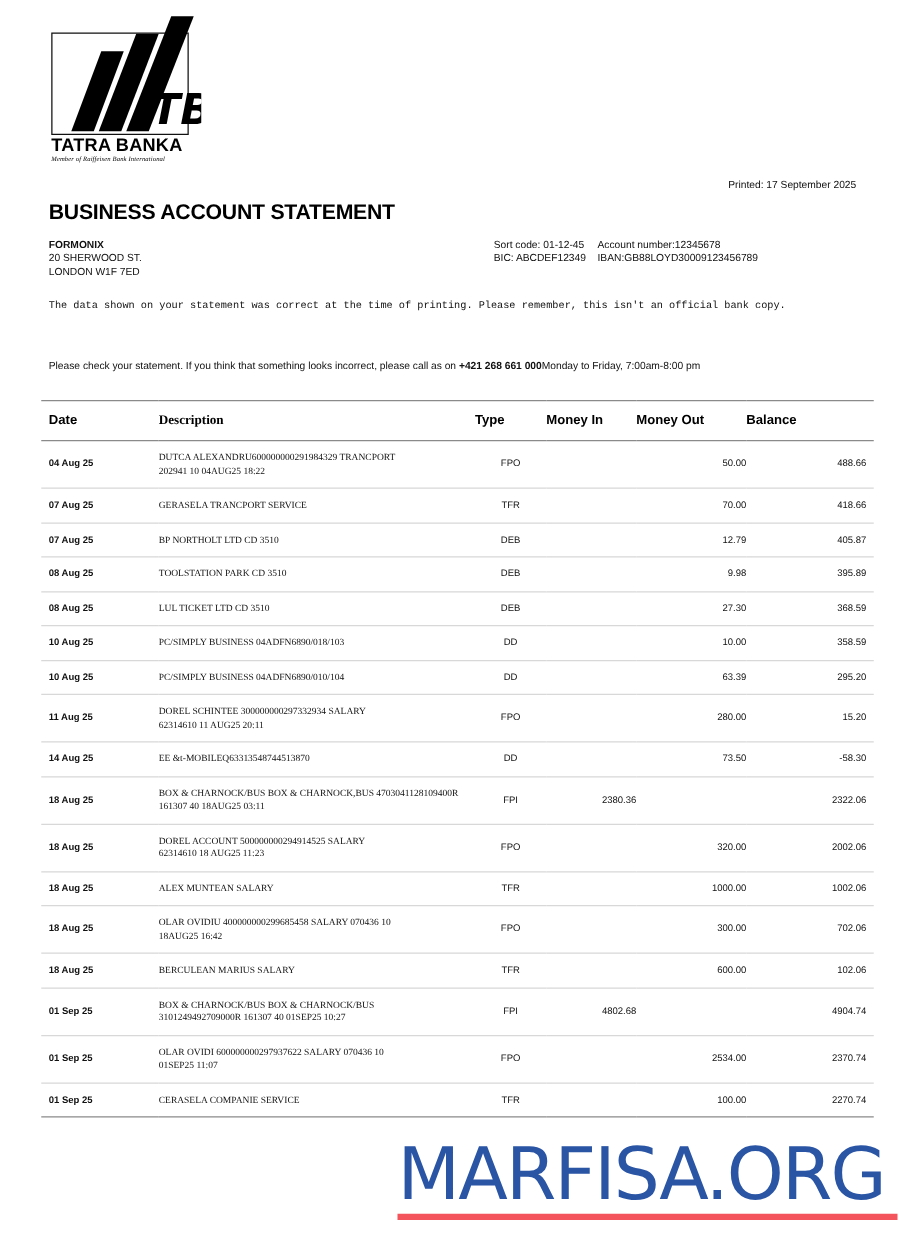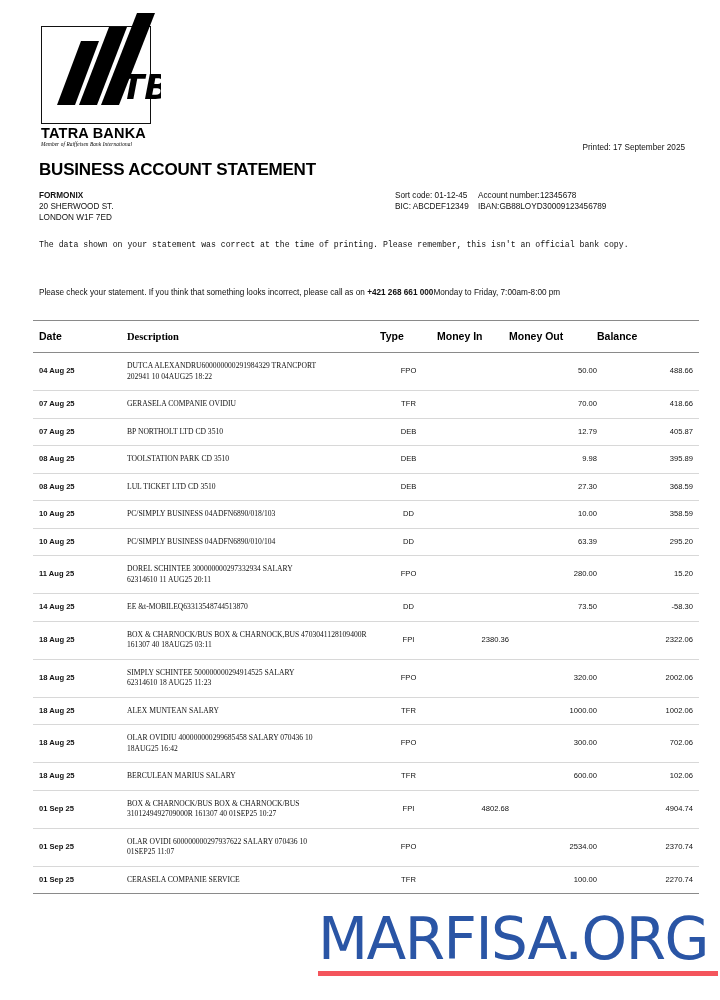--- a/index.html
+++ b/index.html
@@ -27,21 +27,21 @@
   
   .logo-block {
     position: absolute;
     left: 41px;
     top: 26px;
     width: 112px;
   }
   .logo-mark {
     position: relative;
     width: 110px;
-    height: 98px;
+    height: 82px;
     border: 1.5px solid #111;
     box-sizing: border-box;
   }
   .logo-mark svg { position: absolute; left: -5px; top: -22px; }
   .logo-name {
     font-family: "Liberation Sans", sans-serif;
     font-weight: bold;
     font-size: 14.5px;
     letter-spacing: 0.2px;
     line-height: 15px;
@@ -241,21 +241,21 @@
         <tr>
           <td class="c-date">04 Aug 25</td>
           <td class="c-desc"><span>DUTCA ALEXANDRU600000000291984329 TRANCPORT</span><span class="l2">202941 10 04AUG25 18:22</span></td>
           <td class="c-type">FPO</td>
           <td class="c-in"></td>
           <td class="c-out">50.00</td>
           <td class="c-bal">488.66</td>
         </tr>
         <tr>
           <td class="c-date">07 Aug 25</td>
-          <td class="c-desc"><span>GERASELA COMPANIE OVIDIU</span></td>
+          <td class="c-desc"><span>GERASELA TRANCPORT SERVICE</span></td>
           <td class="c-type">TFR</td>
           <td class="c-in"></td>
           <td class="c-out">70.00</td>
           <td class="c-bal">418.66</td>
         </tr>
         <tr>
           <td class="c-date">07 Aug 25</td>
           <td class="c-desc"><span>BP NORTHOLT LTD CD 3510</span></td>
           <td class="c-type">DEB</td>
           <td class="c-in"></td>
@@ -313,21 +313,21 @@
         <tr>
           <td class="c-date">18 Aug 25</td>
           <td class="c-desc"><span>BOX &amp; CHARNOCK/BUS BOX &amp; CHARNOCK,BUS 4703041128109400R</span><span class="l2">161307 40 18AUG25 03:11</span></td>
           <td class="c-type">FPI</td>
           <td class="c-in">2380.36</td>
           <td class="c-out"></td>
           <td class="c-bal">2322.06</td>
         </tr>
         <tr>
           <td class="c-date">18 Aug 25</td>
-          <td class="c-desc"><span>SIMPLY SCHINTEE 500000000294914525 SALARY</span><span class="l2">62314610 18 AUG25 11:23</span></td>
+          <td class="c-desc"><span>DOREL ACCOUNT 500000000294914525 SALARY</span><span class="l2">62314610 18 AUG25 11:23</span></td>
           <td class="c-type">FPO</td>
           <td class="c-in"></td>
           <td class="c-out">320.00</td>
           <td class="c-bal">2002.06</td>
         </tr>
         <tr>
           <td class="c-date">18 Aug 25</td>
           <td class="c-desc"><span>ALEX MUNTEAN SALARY</span></td>
           <td class="c-type">TFR</td>
           <td class="c-in"></td>

